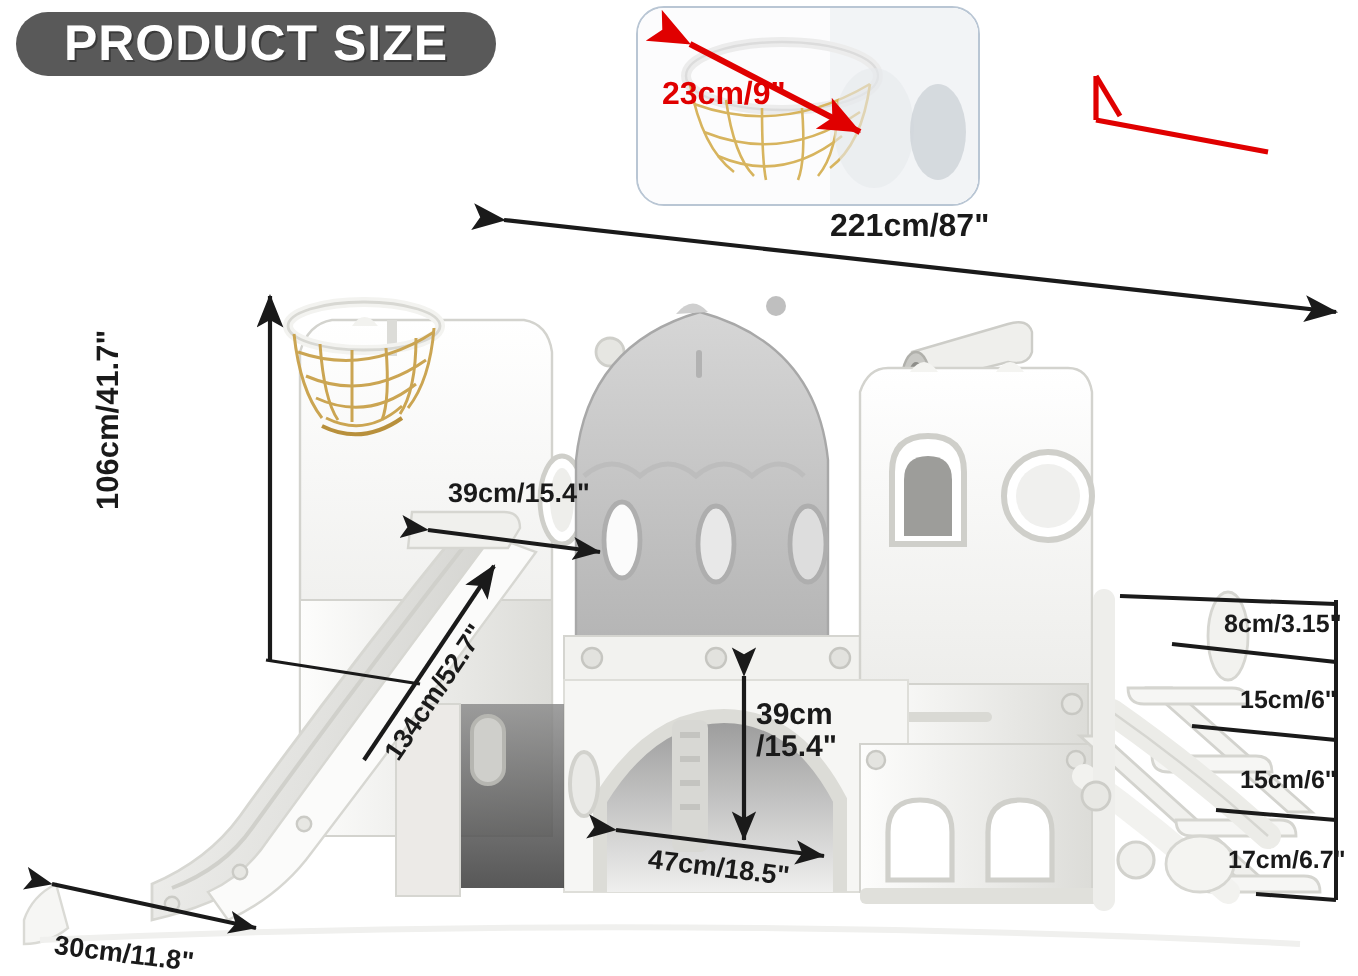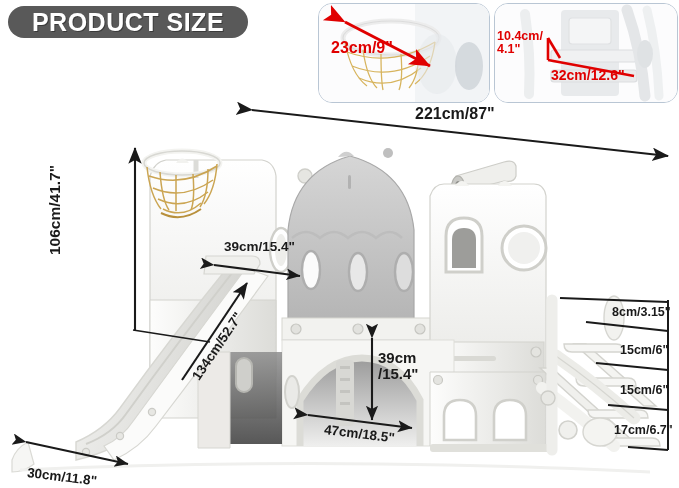--- a/index.html
+++ b/index.html
@@ -288,36 +288,20 @@
         <path d="M28 48 q44 16 88 -10"></path>
           <path d="M33 62 q40 16 78 -10"></path>
         <path d="M40 74 q32 14 62 -10"></path>
       </g>
       <ellipse cx="118" cy="60" rx="20" ry="30" fill="#e6e9ec" opacity="0.6"></ellipse>
       <ellipse cx="150" cy="62" rx="14" ry="24" fill="#c9ced4" opacity="0.7"></ellipse>
     </svg>
     <span class="inset-label" style="left:12px;top:36px;font-size:16px;">23cm/9"</span>
   </div>
 
-  <div class="inset" id="inset-step">
-    <svg viewBox="0 0 182 98" style="position:absolute;left:0;top:0;width:182px;height:98px;">
-      <rect x="0" y="0" width="182" height="98" fill="#fcfcfd"></rect>
-      <rect x="66" y="6" width="58" height="86" rx="4" fill="#e8eaec"></rect>
-      <rect x="74" y="14" width="42" height="26" rx="3" fill="#f4f5f6" stroke="#dfe1e3" stroke-width="1.2"></rect>
-      <rect x="56" y="46" width="86" height="12" rx="3" fill="#f0f1f2" stroke="#dcdee0" stroke-width="1.2"></rect>
-      <rect x="56" y="66" width="86" height="12" rx="3" fill="#eaebec" stroke="#dcdee0" stroke-width="1.2"></rect>
-      <path d="M132 6 q14 40 18 86" stroke="#e4e6e8" stroke-width="11" fill="none" stroke-linecap="round"></path>
-      <path d="M152 6 q10 40 12 86" stroke="#eef0f1" stroke-width="9" fill="none" stroke-linecap="round"></path>
-      <ellipse cx="150" cy="50" rx="8" ry="14" fill="#dfe2e4"></ellipse>
-      <path d="M30 10 q6 40 4 80" stroke="#eceeef" stroke-width="10" fill="none" stroke-linecap="round"></path>
-    </svg>
-    <span class="inset-label" style="left:2px;top:26px;font-size:12.5px;">10.4cm/
-4.1"</span>
-    <span class="inset-label" style="left:56px;top:64px;font-size:14px;">32cm/12.6"</span>
-  </div>
 
   <span class="dim dimtext" style="left:415px;top:105px;font-size:16px;">221cm/87"</span>
 
   <span class="dim dimtext" style="left:47px;top:255px;font-size:15.5px;transform:rotate(-90deg);transform-origin:left top;white-space:nowrap;">106cm/41.7"</span>
 
   <span class="dim dimtext" style="left:224px;top:240px;font-size:13.5px;">39cm/15.4"</span>
 
   <span class="dim dimtext" style="left:190px;top:375px;font-size:13.5px;transform:rotate(-56deg);transform-origin:left top;white-space:nowrap;">134cm/52.7"</span>
 
   <span class="dim dimtext" style="left:28px;top:466px;font-size:13.5px;transform:rotate(7deg);transform-origin:left top;white-space:nowrap;">30cm/11.8"</span>

